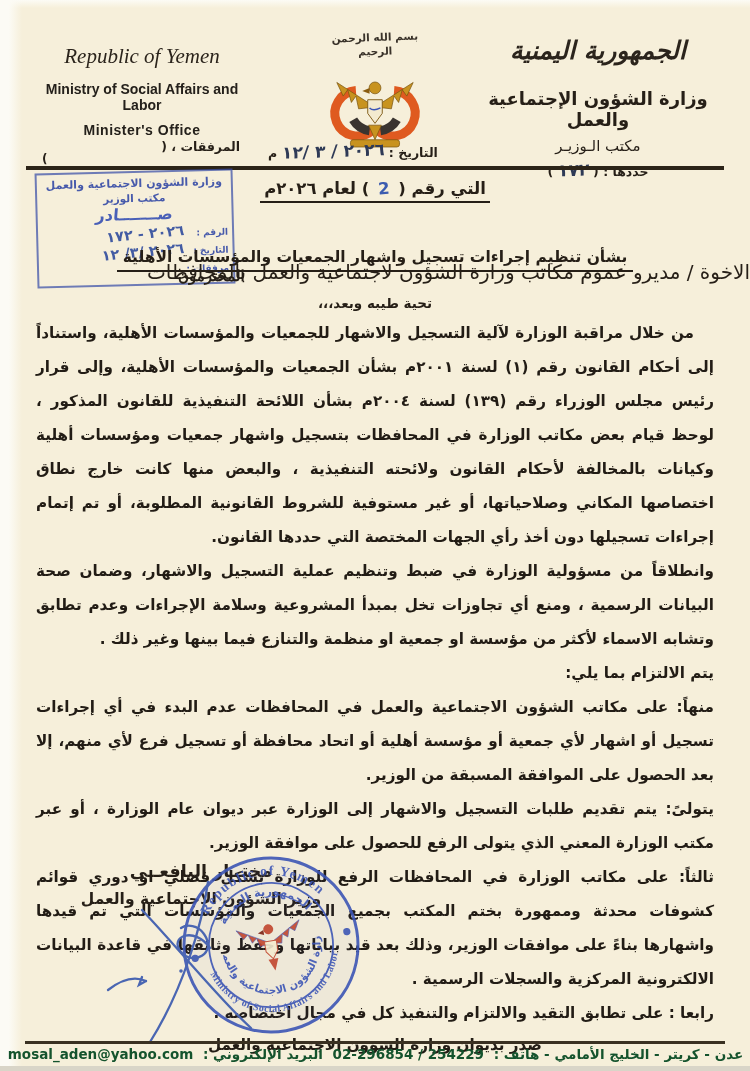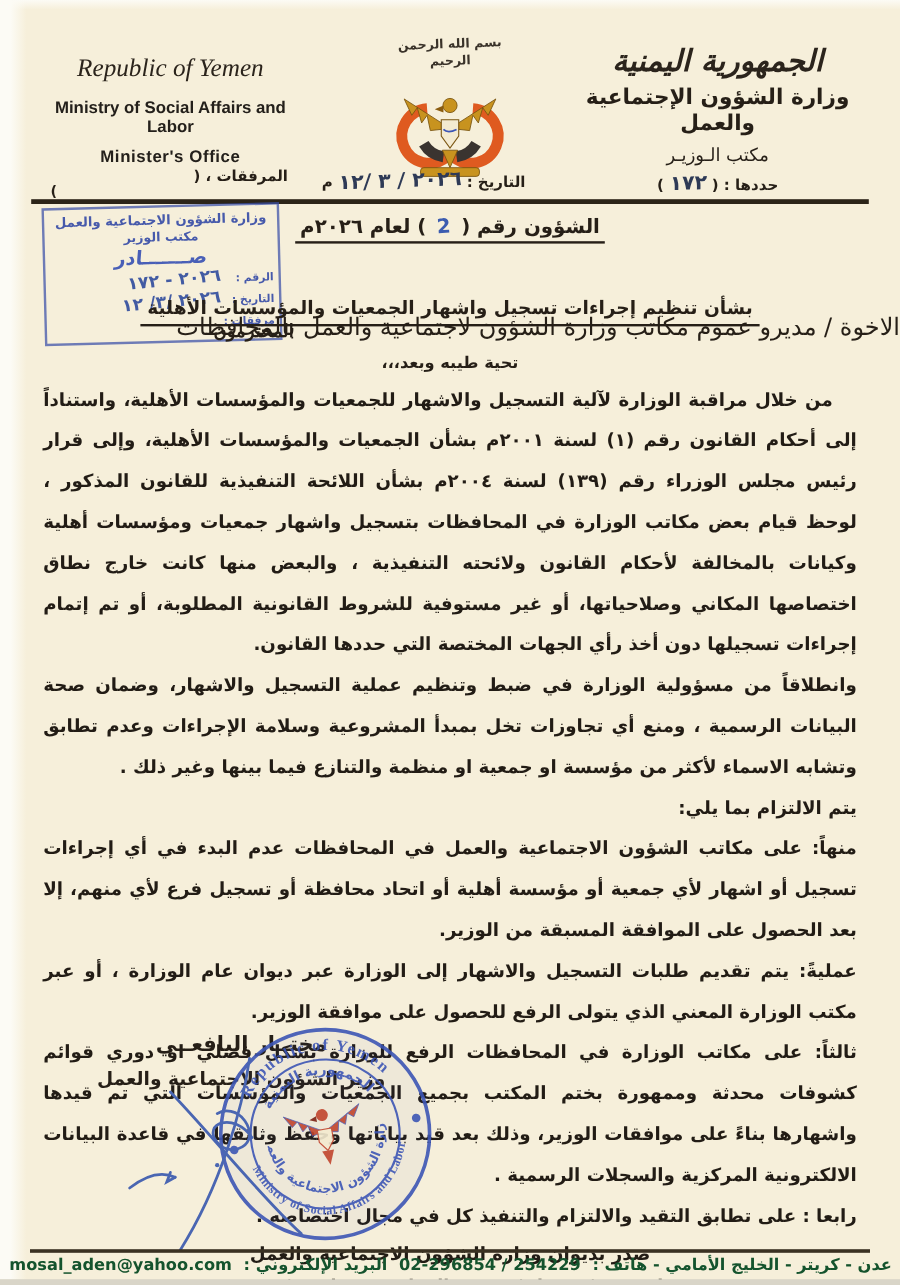--- a/index.html
+++ b/index.html
@@ -22,21 +22,21 @@
   .attach-line{position:absolute;left:40px;top:139px;width:200px;direction:rtl;font-size:12.5px;font-weight:bold;text-align:right;}
   .lone-paren{position:absolute;left:42px;top:152px;font-size:12px;font-weight:bold;}
 
   .hdr-center{position:absolute;left:275px;top:30px;width:200px;text-align:center;}
   .bismillah{font-size:10.5px;font-weight:bold;width:118px;margin:0 auto;line-height:1.35;color:#3a332a;transform:rotate(-2deg);}
   .emblem{margin-top:3px;}
   .center-date{position:absolute;left:238px;top:141px;width:230px;direction:rtl;text-align:center;font-weight:bold;font-size:12.5px;white-space:nowrap;}
 
   .hdr-right{position:absolute;right:18px;top:36px;width:268px;text-align:center;direction:rtl;}
   .ar-country{font-size:25px;font-weight:bold;font-style:italic;letter-spacing:-1px;color:#2b241c;}
-  .ar-ministry{font-size:18px;font-weight:bold;margin-top:6px;}
+  .ar-ministry{font-size:18px;font-weight:bold;margin-top:23px;}
   .ar-office{font-size:15px;font-weight:normal;margin-top:7px;letter-spacing:3px;}
   .ar-number{margin-top:5px;font-size:12.5px;font-weight:bold;}
 
   .hand{display:inline-block;color:#2e3a56;transform:rotate(-2deg) skewX(-4deg);}
   .num-hand{font-size:17px;letter-spacing:2px;}
 
   .rule{position:absolute;left:26px;top:166px;width:698px;height:3.5px;background:#2c2418;}
 
   
   .ostamp{
@@ -151,36 +151,36 @@
       <span class="os-lbl">التاريخ :</span>
       <span class="os-val">٢٠٢٦ /٣/ ١٢</span>
     </div>
     <div class="os-row">
       <span class="os-lbl">مرفقات :</span>
     </div>
   </div>
 
   <div class="title">
     <span class="wrap">
-      <span>الشؤون رقم ( </span><span class="pen-num" dir="ltr">2</span><span> ) لعام ٢٠٢٦م</span>
+      <span>التي رقم ( </span><span class="pen-num" dir="ltr">2</span><span> ) لعام ٢٠٢٦م</span>
     </span>
   </div>
   <div class="subject">
     <span class="wrap">بشأن تنظيم إجراءات تسجيل واشهار الجمعيات والمؤسسات الأهلية</span>
   </div>
   <div class="addressee">الاخوة / مديرو عموم مكاتب وزارة الشؤون لاجتماعية والعمل  بالمحافظات</div>
   <div class="honorific">المحترمون</div>
   <div class="greeting">تحية طيبه وبعد،،،</div>
 
   <div class="body">
     <p class="indent">من خلال مراقبة الوزارة لآلية التسجيل والاشهار للجمعيات والمؤسسات الأهلية، واستناداً إلى أحكام القانون رقم (١) لسنة ٢٠٠١م بشأن الجمعيات والمؤسسات الأهلية، وإلى قرار رئيس مجلس الوزراء رقم (١٣٩) لسنة ٢٠٠٤م بشأن اللائحة التنفيذية للقانون المذكور ، لوحظ قيام بعض مكاتب الوزارة في المحافظات بتسجيل واشهار جمعيات ومؤسسات أهلية وكيانات بالمخالفة لأحكام القانون ولائحته التنفيذية ، والبعض منها كانت خارج نطاق اختصاصها المكاني وصلاحياتها، أو غير مستوفية للشروط القانونية المطلوبة، أو تم إتمام إجراءات تسجيلها دون أخذ رأي الجهات المختصة التي حددها القانون.</p>
     <p>وانطلاقاً من مسؤولية الوزارة في ضبط وتنظيم عملية التسجيل والاشهار، وضمان صحة البيانات الرسمية ، ومنع أي تجاوزات تخل بمبدأ المشروعية وسلامة الإجراءات وعدم تطابق وتشابه الاسماء لأكثر من مؤسسة او جمعية او منظمة والتنازع فيما بينها وغير ذلك .</p>
     <p>يتم الالتزام بما يلي:</p>
     <p><span>منهاً:</span> <span>على مكاتب الشؤون الاجتماعية والعمل في المحافظات عدم البدء في أي إجراءات تسجيل أو اشهار لأي جمعية أو مؤسسة أهلية أو اتحاد محافظة أو تسجيل فرع لأي منهم، إلا بعد الحصول على الموافقة المسبقة من الوزير.</span></p>
-    <p><span>عمليةً:</span> <span>يتم تقديم طلبات التسجيل والاشهار إلى الوزارة عبر ديوان عام الوزارة ، أو عبر مكتب الوزارة المعني الذي يتولى الرفع للحصول على موافقة الوزير.</span></p>
+    <p><span>يتولىً:</span> <span>يتم تقديم طلبات التسجيل والاشهار إلى الوزارة عبر ديوان عام الوزارة ، أو عبر مكتب الوزارة المعني الذي يتولى الرفع للحصول على موافقة الوزير.</span></p>
     <p><span>ثالثاً:</span> <span>على مكاتب الوزارة في المحافظات الرفع للوزارة بشكل فصلي او دوري قوائم كشوفات محدثة وممهورة بختم المكتب بجميع الجمعيات والمؤسسات التي تم قيدها واشهارها بناءً على موافقات الوزير، وذلك بعد قيد بياناتها وحفظ وثائقها في قاعدة البيانات الالكترونية المركزية والسجلات الرسمية .</span></p>
     <p><span>رابعا :</span> <span>على تطابق التقيد والالتزام والتنفيذ كل في مجال اختصاصه .</span></p>
     <p class="issued-line">صدر بديوان وزارة الشؤون الاجتماعية والعمل</p>
     <p class="issued-date">
       <span>بتاريخ :</span><span class="hand">٢٣</span><span>/ رمضان/١٤٤٧هـ الموافق </span><span class="hand">١٢</span><span> مارس / ٢٠٢٦م</span>
     </p>
   </div>
 
   <div class="sig">
     <div class="sig-name">مختــار اليافعــي</div>

